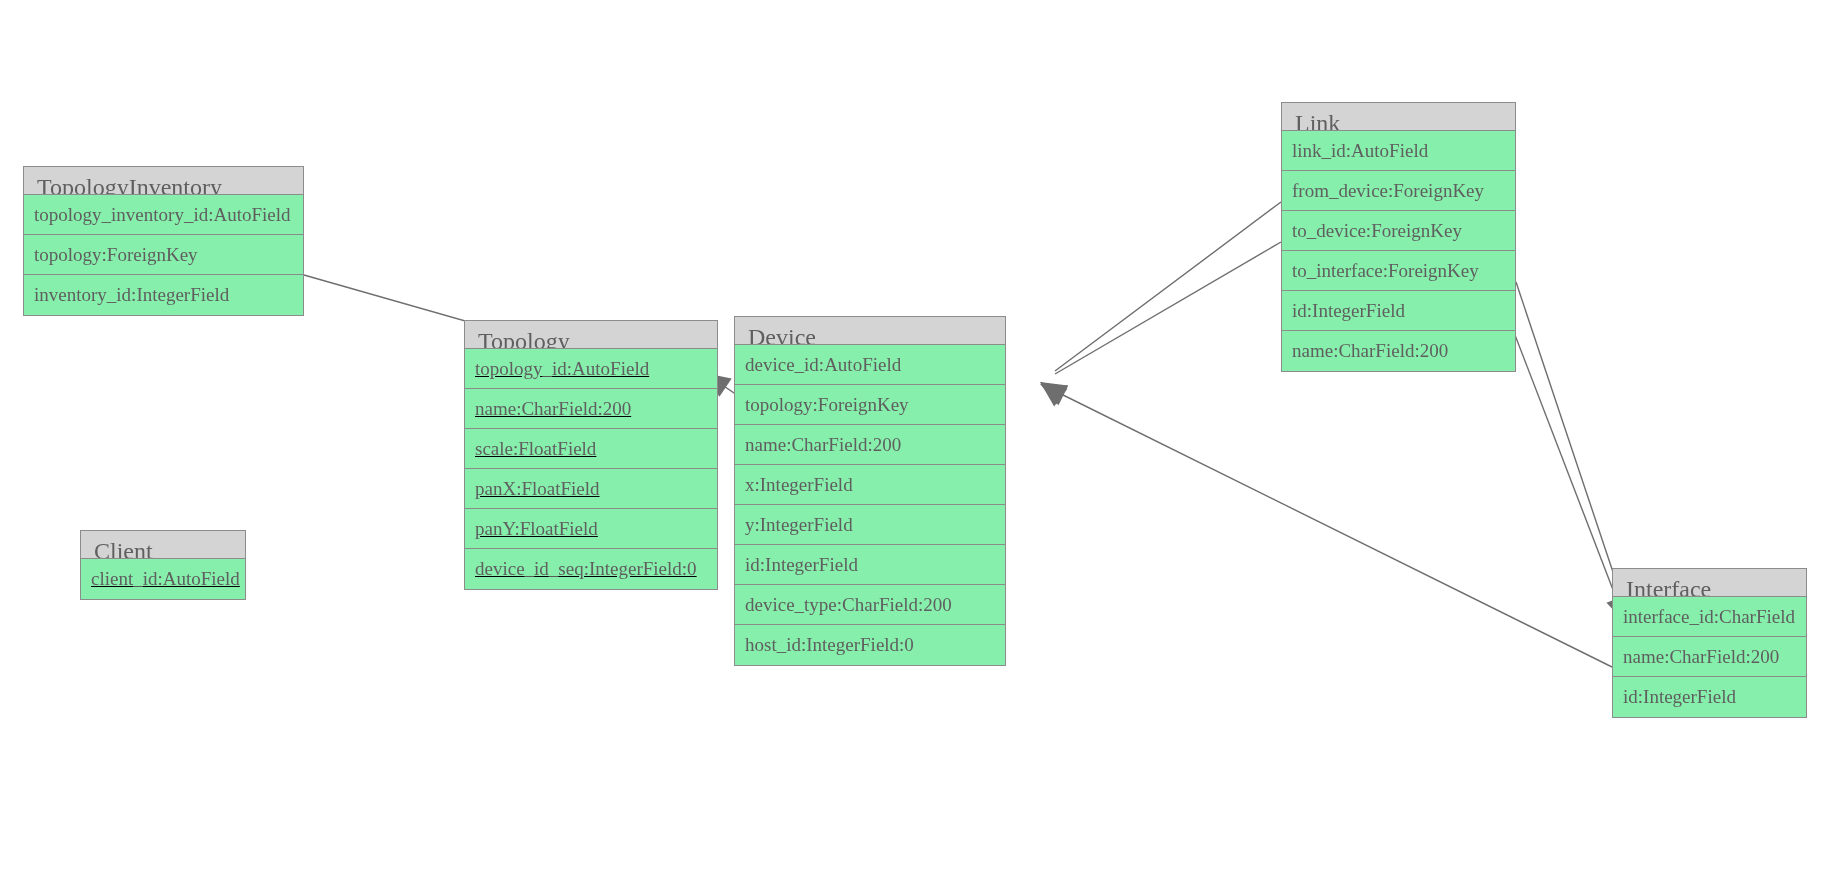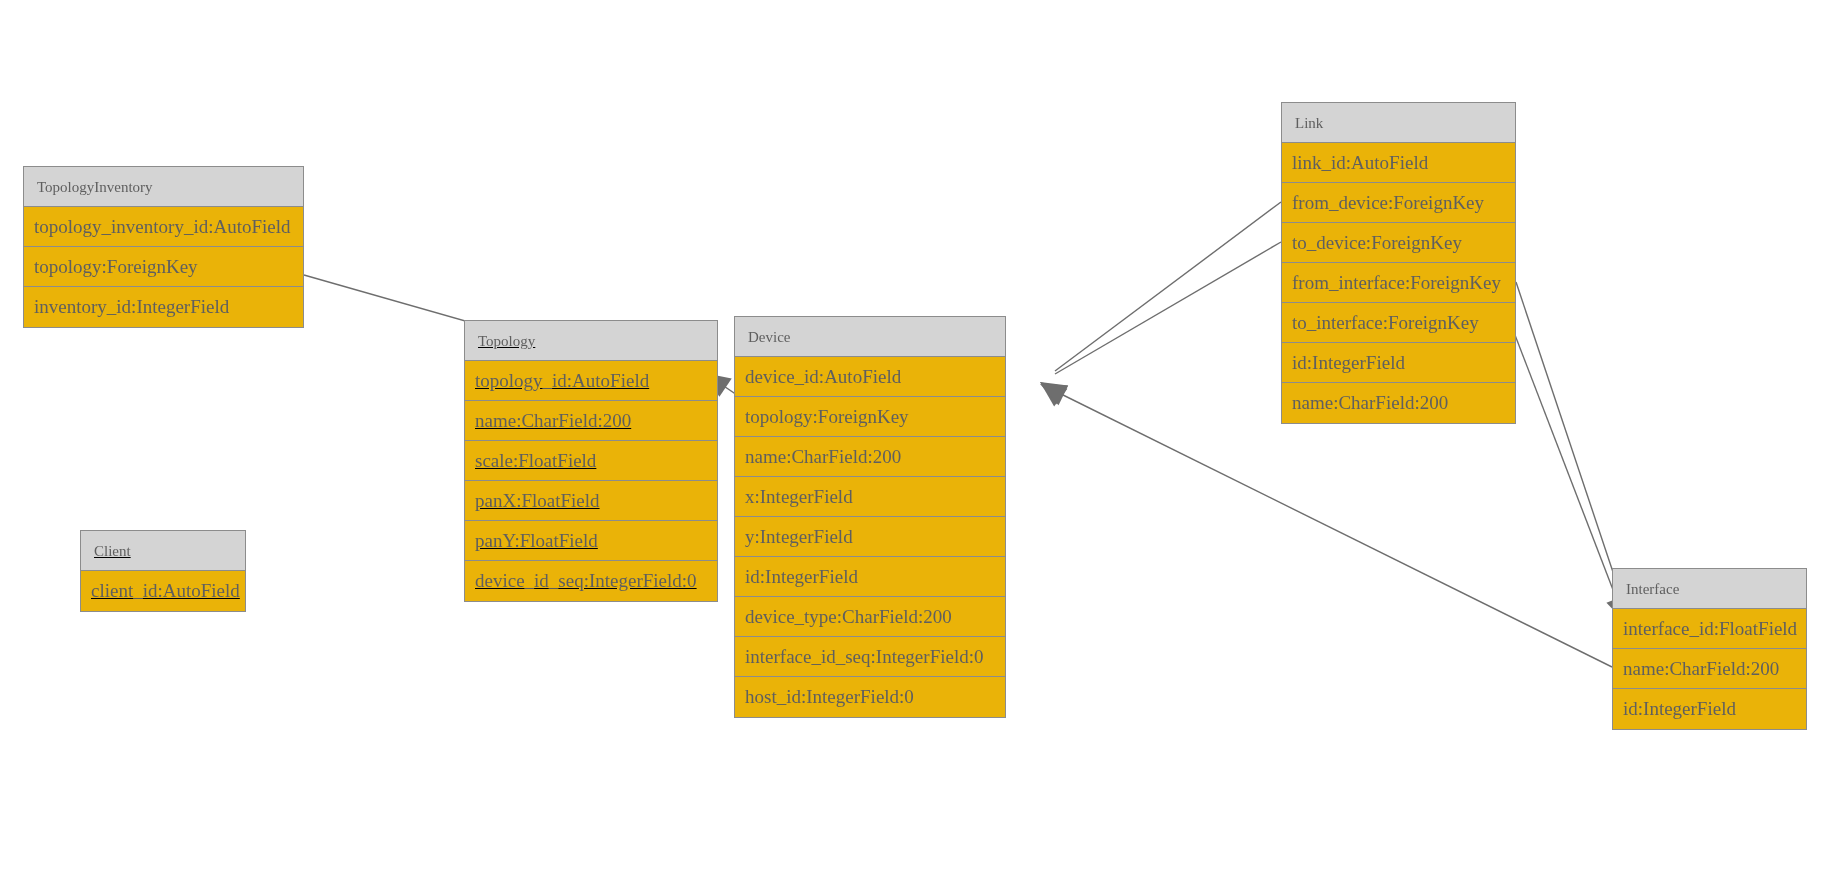--- a/index.html
+++ b/index.html
@@ -35,38 +35,38 @@
     box-sizing: border-box;
     border: 1px solid #8c8c8c;
     background: #ffffff;
     z-index: 2;
   }
   .entity-header {
     box-sizing: border-box;
     background: #d4d4d4;
     border-bottom: 1px solid #8c8c8c;
     color: #5f5f5f;
-    font-size: 15px;
+    font-size: 24px;
     line-height: 40px;
-    height: 40px;
+    height: 28px;
     padding: 0 0 0 13px;
     white-space: nowrap;
     overflow: hidden;
   }
   .entity-row {
     box-sizing: border-box;
     height: 40px;
     line-height: 40px;
     border-bottom: 1px solid #8c8c8c;
     color: #5f5f5f;
     font-size: 19px;
     padding: 0 10px 0 10px;
     white-space: nowrap;
     overflow: hidden;
-    background: #eab308;
+    background: #86efac;
   }
   .entity-row:last-child {
     border-bottom: none;
   }
 </style>
 </head>
 <body>
 
 <div id="canvas">
 
@@ -115,35 +115,33 @@
 
   <div class="entity" style="left: 734px; top: 316px; width: 272px;">
     <div class="entity-header">Device</div>
     <div class="entity-row">device_id:AutoField</div>
     <div class="entity-row">topology:ForeignKey</div>
     <div class="entity-row">name:CharField:200</div>
     <div class="entity-row">x:IntegerField</div>
     <div class="entity-row">y:IntegerField</div>
     <div class="entity-row">id:IntegerField</div>
     <div class="entity-row">device_type:CharField:200</div>
-    <div class="entity-row">interface_id_seq:IntegerField:0</div>
     <div class="entity-row">host_id:IntegerField:0</div>
   </div>
 
   <div class="entity" style="left: 1281px; top: 102px; width: 235px;">
     <div class="entity-header">Link</div>
     <div class="entity-row">link_id:AutoField</div>
     <div class="entity-row">from_device:ForeignKey</div>
     <div class="entity-row">to_device:ForeignKey</div>
-    <div class="entity-row">from_interface:ForeignKey</div>
     <div class="entity-row">to_interface:ForeignKey</div>
     <div class="entity-row">id:IntegerField</div>
     <div class="entity-row">name:CharField:200</div>
   </div>
 
   <div class="entity" style="left: 1612px; top: 568px; width: 195px;">
     <div class="entity-header">Interface</div>
-    <div class="entity-row">interface_id:FloatField</div>
+    <div class="entity-row">interface_id:CharField</div>
     <div class="entity-row">name:CharField:200</div>
     <div class="entity-row">id:IntegerField</div>
   </div>
 
 </div>
 
 </body></html>

